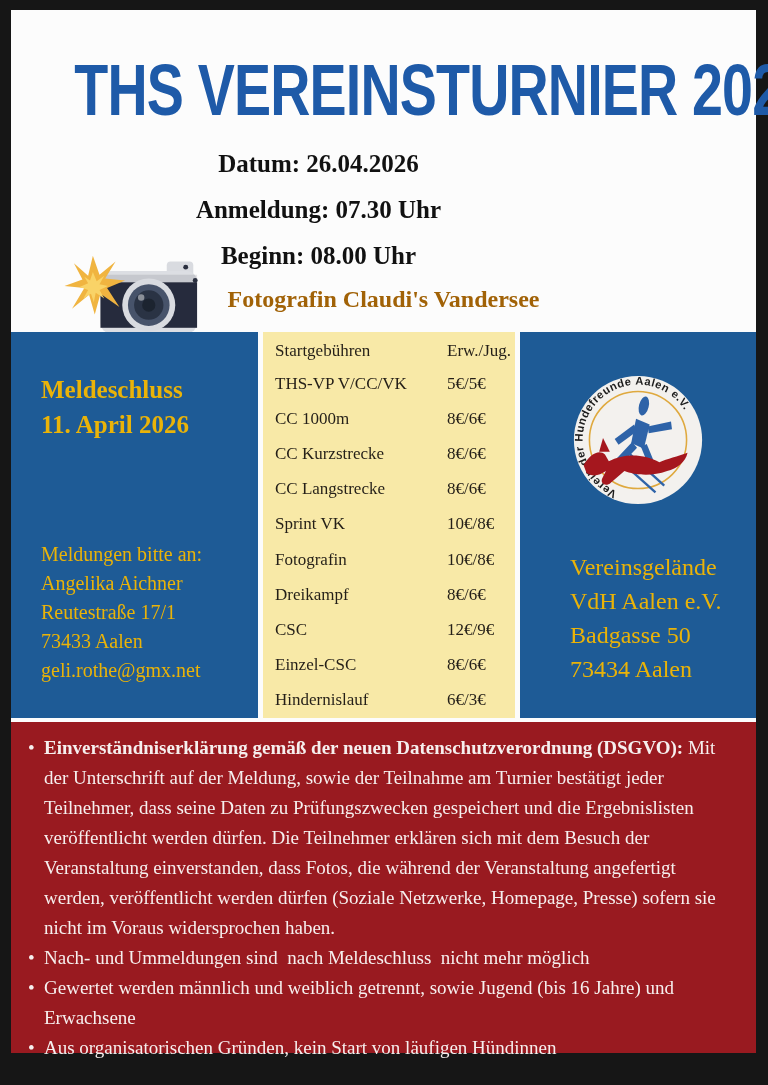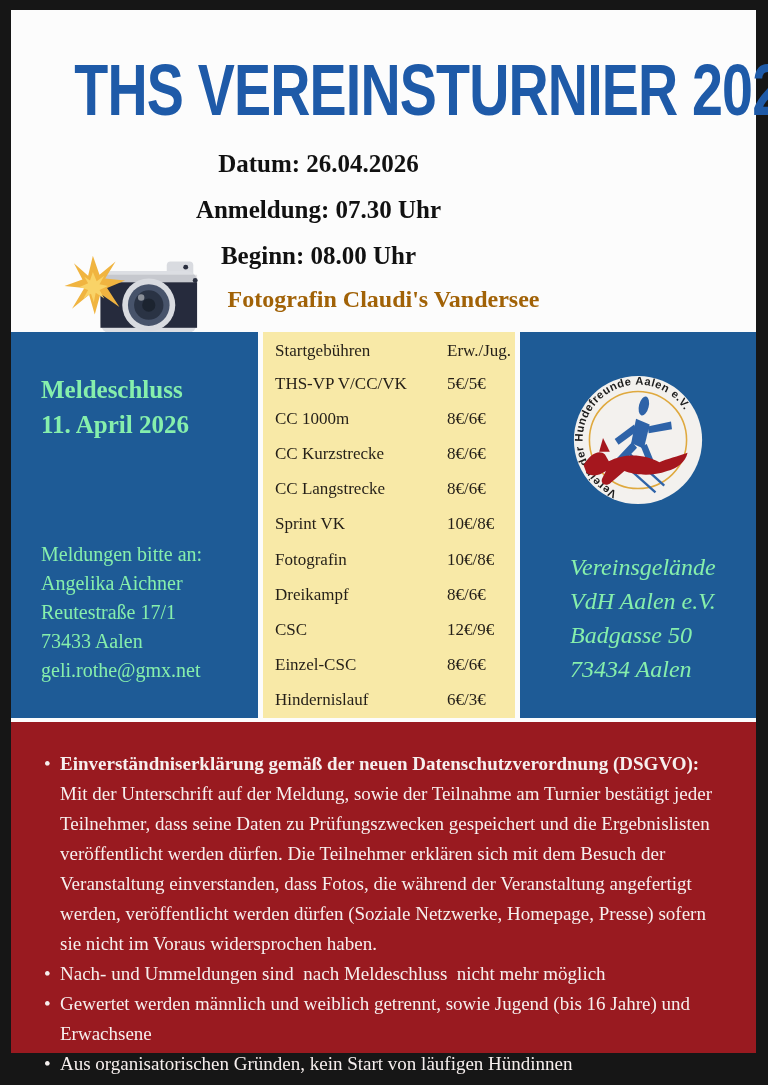--- a/index.html
+++ b/index.html
@@ -31,42 +31,42 @@
   .camera{position:absolute;left:52px;top:2px;}
   .photographer{
     position:absolute;top:36px;left:0;width:745px;text-align:center;
     font-weight:700;font-size:24px;color:#a16207;
   }
   
   .band{
     position:absolute;top:322px;left:0;width:745px;height:386px;
     display:flex;gap:5px;
   }
-  .box-blue{background:#1e5b96;color:#86efac;}
+  .box-blue{background:#1e5b96;color:#eab308;}
   .box-left{width:247px;box-sizing:border-box;padding:40px 10px 0 30px;}
   .deadline{font-weight:700;font-size:25px;line-height:35px;}
   .contact{margin-top:98px;font-size:20px;line-height:29px;}
   .box-center{
     width:252px;background:#f8e9a7;color:#241f18;box-sizing:border-box;
     padding:4px 0 0 12px;font-size:17px;
   }
   .fee-header{display:flex;height:30px;align-items:center;font-weight:400;}
   .fee-row{display:flex;height:35.2px;align-items:center;}
   .fee-name{width:172px;}
   .fee-price{width:68px;}
   .box-right{flex:1;box-sizing:border-box;padding-top:40px;}
   .logo-wrap{width:136px;height:136px;margin:0 auto;}
-  .venue{margin:42px 0 0 50px;font-size:24px;line-height:34px;font-style:italic;}
+  .venue{margin:42px 0 0 50px;font-size:24px;line-height:34px;}
   
   .notes{
     position:absolute;top:712px;left:0;width:745px;height:331px;
     background:#991a20;color:#f6efee;box-sizing:border-box;
     padding:11px 16px 0 14px;
   }
-  .notes ul{margin:16px;padding:0;list-style:none;}
+  .notes ul{margin:0;padding:0;list-style:none;}
   .notes li{
     position:relative;padding-left:19px;font-size:19px;line-height:30px;
   }
   .notes li::before{
     content:"\2022";position:absolute;left:3px;top:0;font-size:19px;
   }
   .notes .pre{white-space:pre-wrap;}
   .notes b{font-weight:700;}
 </style>
 </head>

